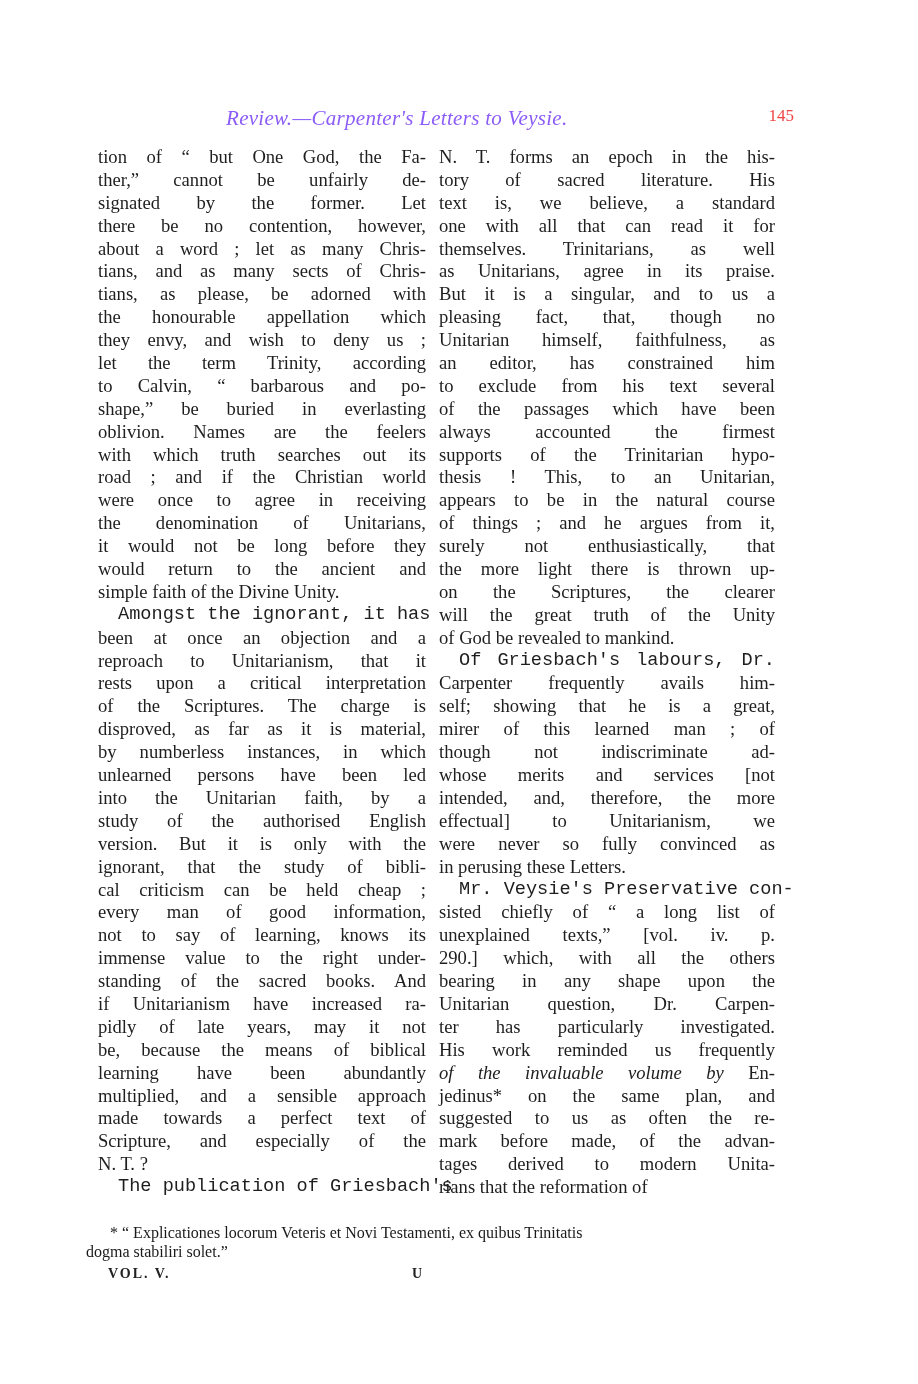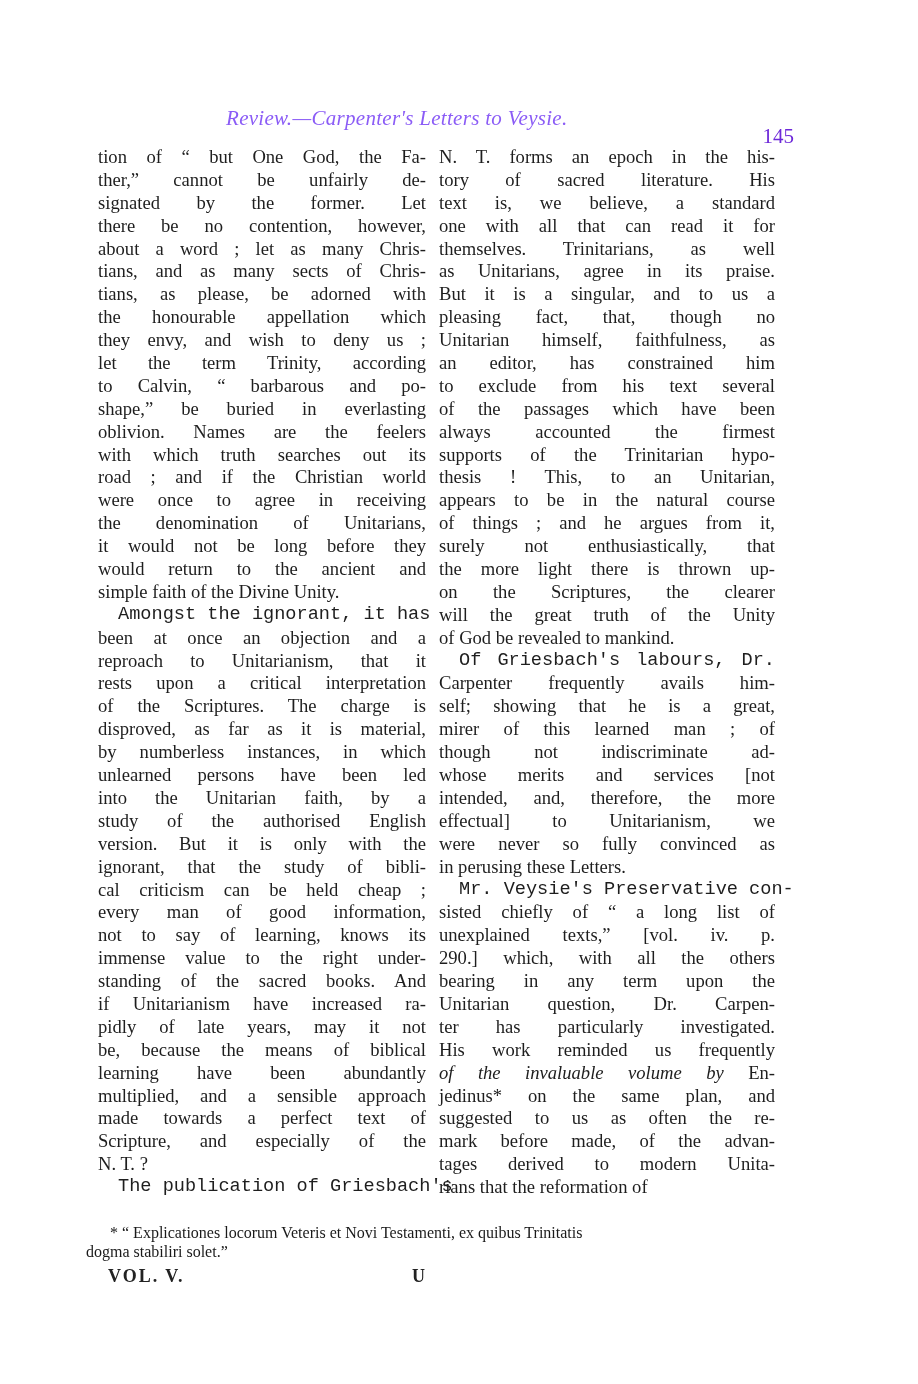--- a/index.html
+++ b/index.html
@@ -35,23 +35,23 @@
       top: 0;
       font-style: italic;
       font-size: 21px;
       letter-spacing: 0.3px;
       color: #8b5cf6;
       white-space: nowrap;
     }
     .page-number {
       position: absolute;
       right: 2px;
-      top: 18px;
-      font-size: 21px;
-      color: #6d28d9;
+      top: 0;
+      font-size: 17px;
+      color: #ef4444;
     }
     .column {
       position: absolute;
       top: 146px;
       font-size: 18.6px;
       line-height: 22.9px;
       color: #1e1e1e;
     }
     .col-left {
       left: 98px;
@@ -89,21 +89,21 @@
     .footnote-line {
       display: block;
       white-space: nowrap;
     }
     .footnote-line.first {
       padding-left: 24px;
     }
     .signature {
       position: absolute;
       top: 1266px;
-      font-size: 18px;
+      font-size: 14px;
       font-weight: bold;
       letter-spacing: 2px;
       color: #222;
     }
     .sig-vol { left: 108px; }
     .sig-mark { left: 412px; letter-spacing: 0; }
   </style>
 </head>
 <body>
 
@@ -192,21 +192,21 @@
       <span class="line">though not indiscriminate ad-</span>
       <span class="line">whose merits and services [not</span>
       <span class="line">intended, and, therefore, the more</span>
       <span class="line">effectual] to Unitarianism, we</span>
       <span class="line">were never so fully convinced as</span>
       <span class="line last">in perusing these Letters.</span>
       <span class="line indent">Mr. Veysie's Preservative con-</span>
       <span class="line">sisted chiefly of “ a long list of</span>
       <span class="line">unexplained texts,” [vol. iv. p.</span>
       <span class="line">290.] which, with all the others</span>
-      <span class="line">bearing in any term upon the</span>
+      <span class="line">bearing in any shape upon the</span>
       <span class="line">Unitarian question, Dr. Carpen-</span>
       <span class="line">ter has particularly investigated.</span>
       <span class="line">His work reminded us frequently</span>
       <span class="line"><span class="em">of the invaluable volume by</span> En-</span>
       <span class="line">jedinus* on the same plan, and</span>
       <span class="line">suggested to us as often the re-</span>
       <span class="line">mark before made, of the advan-</span>
       <span class="line">tages derived to modern Unita-</span>
       <span class="line last">rians that the reformation of</span>
     </div>

